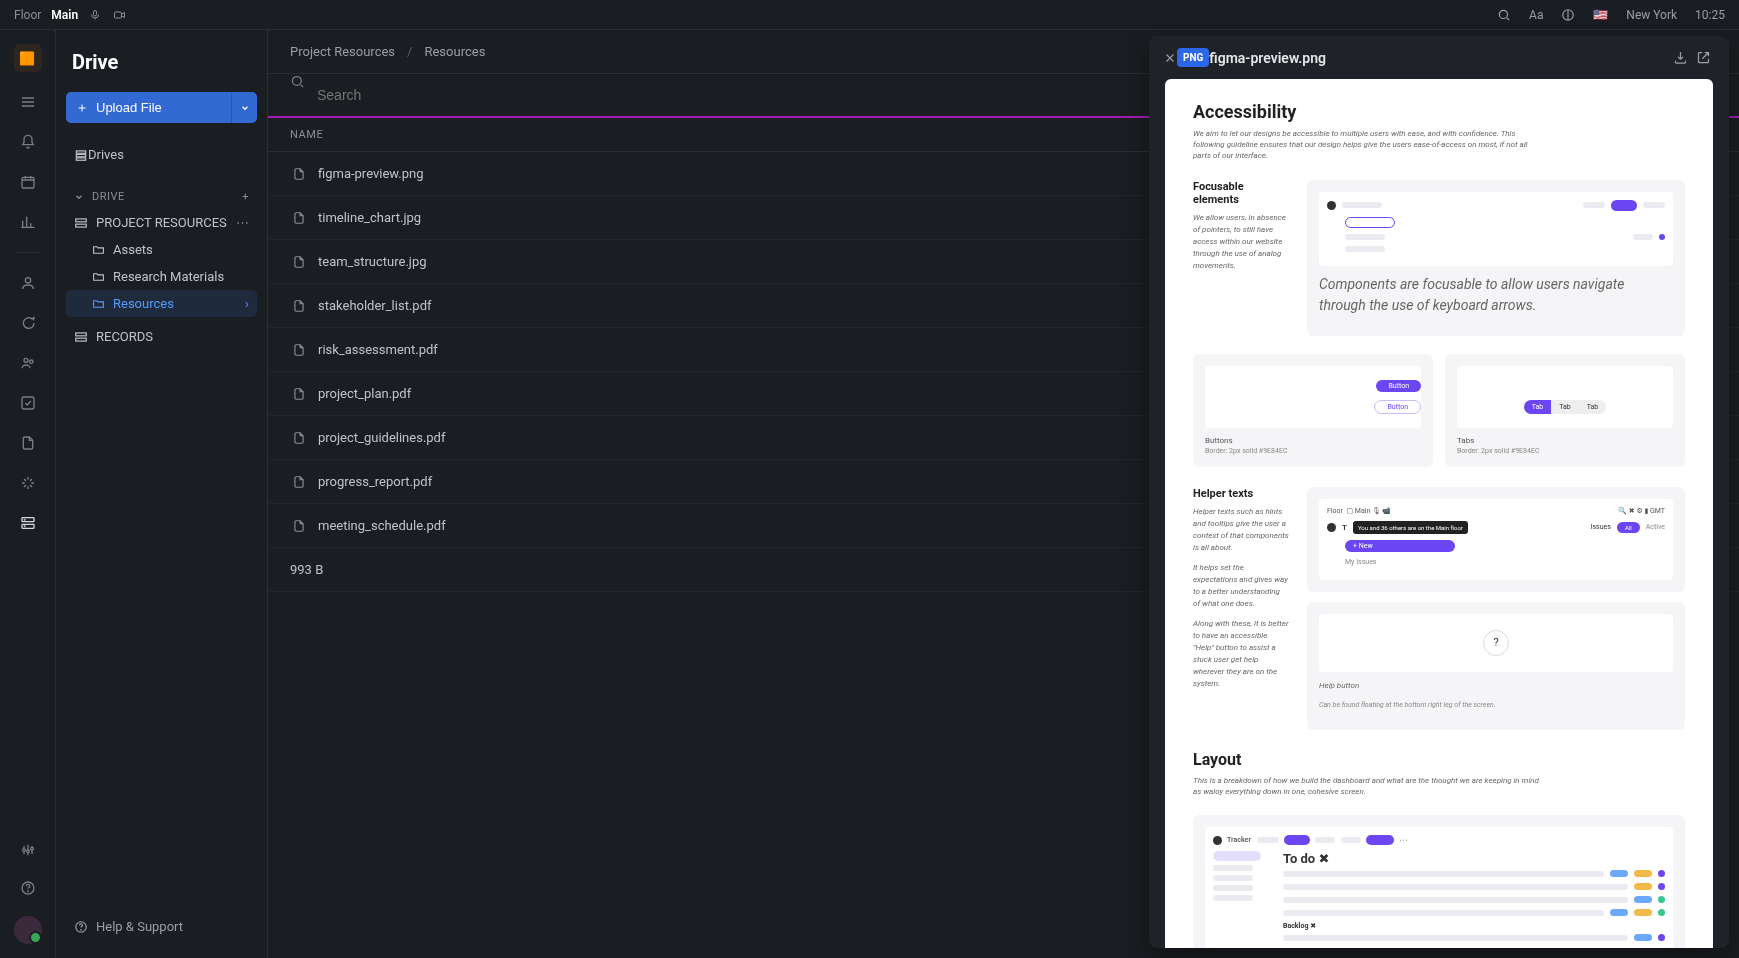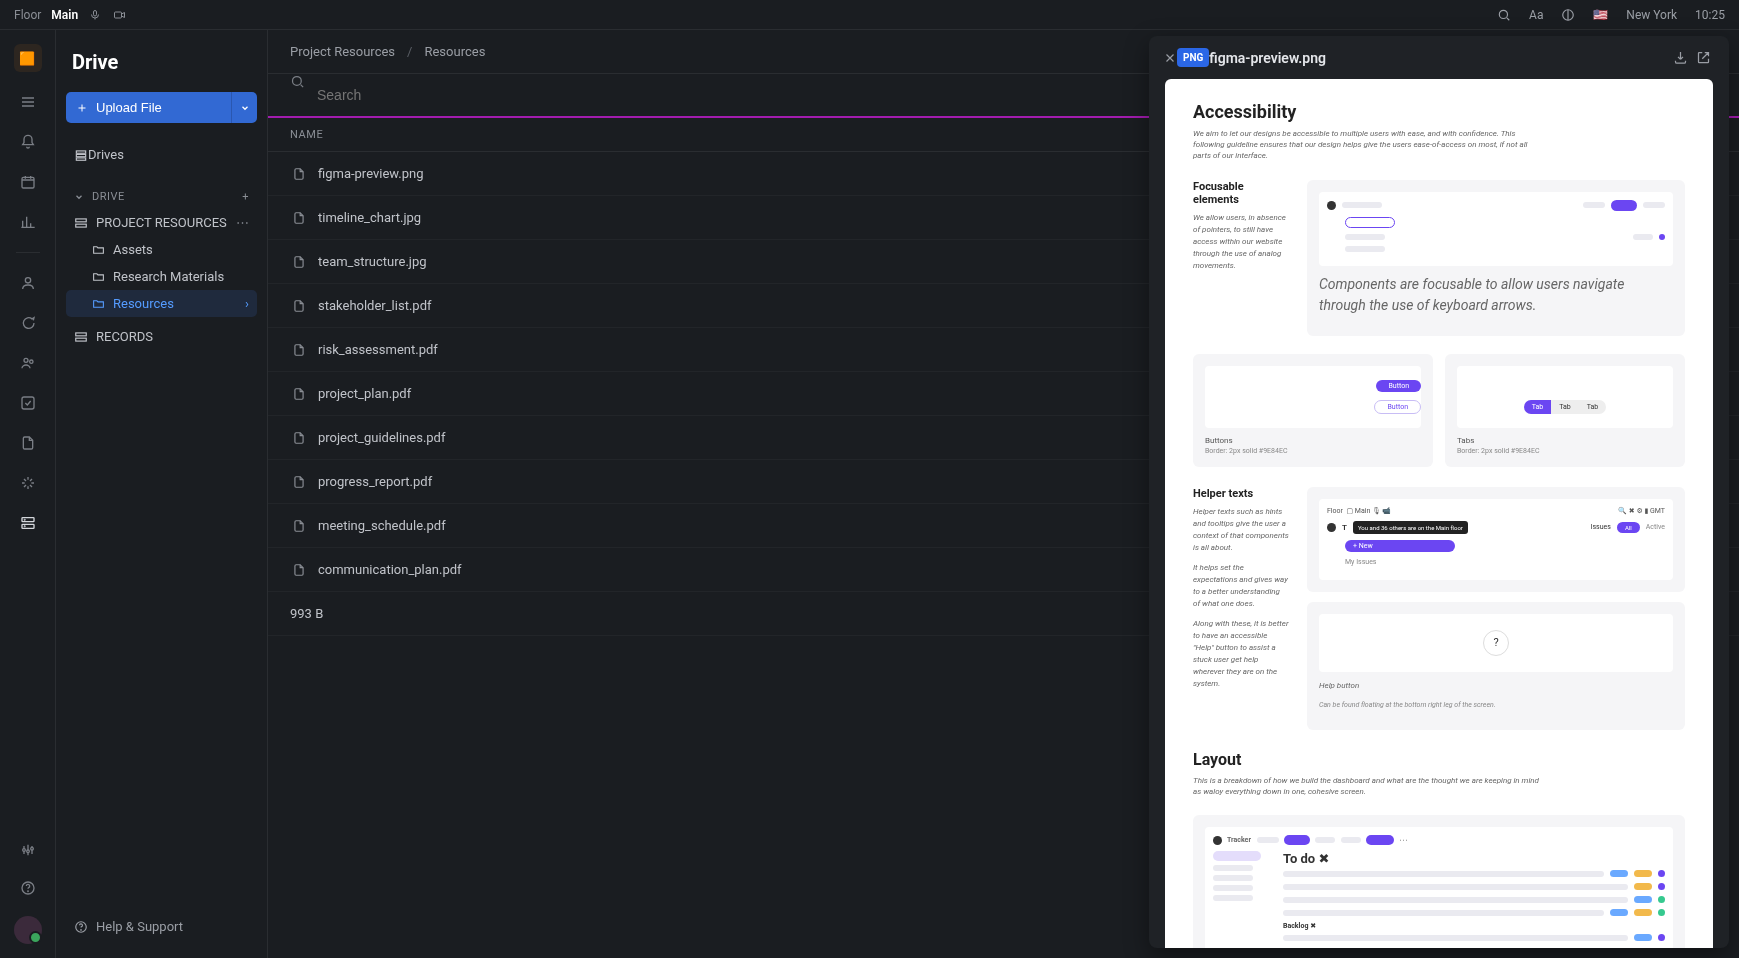--- a/index.html
+++ b/index.html
@@ -460,35 +460,20 @@
                 </svg>
               </span>
               <span>meeting_schedule.pdf</span>
             </div>
             <div>980 B</div>
             <div>2 months ago</div>
             <div></div>
             <div></div>
           </div>
           <div class="trow">
-            <div class="fname">
-              <span class="ficon">
-                <svg width="14" height="14" viewBox="0 0 24 24" fill="none" stroke="currentColor" stroke-width="2">
-                  <path d="M14 3H7a2 2 0 0 0-2 2v14a2 2 0 0 0 2 2h10a2 2 0 0 0 2-2V8l-5-5Z"></path>
-                  <path d="M14 3v5h5"></path>
-                </svg>
-              </span>
-              <span>communication_plan.pdf</span>
-            </div>
-            <div>988 B</div>
-            <div>2 months ago</div>
-            <div></div>
-            <div></div>
-          </div>
-          <div class="trow">
             <div>993 B</div>
             <div>2 months ago</div>
             <div></div>
             <div></div>
           </div>
         </div>
     </div>
 
   </div>
 

